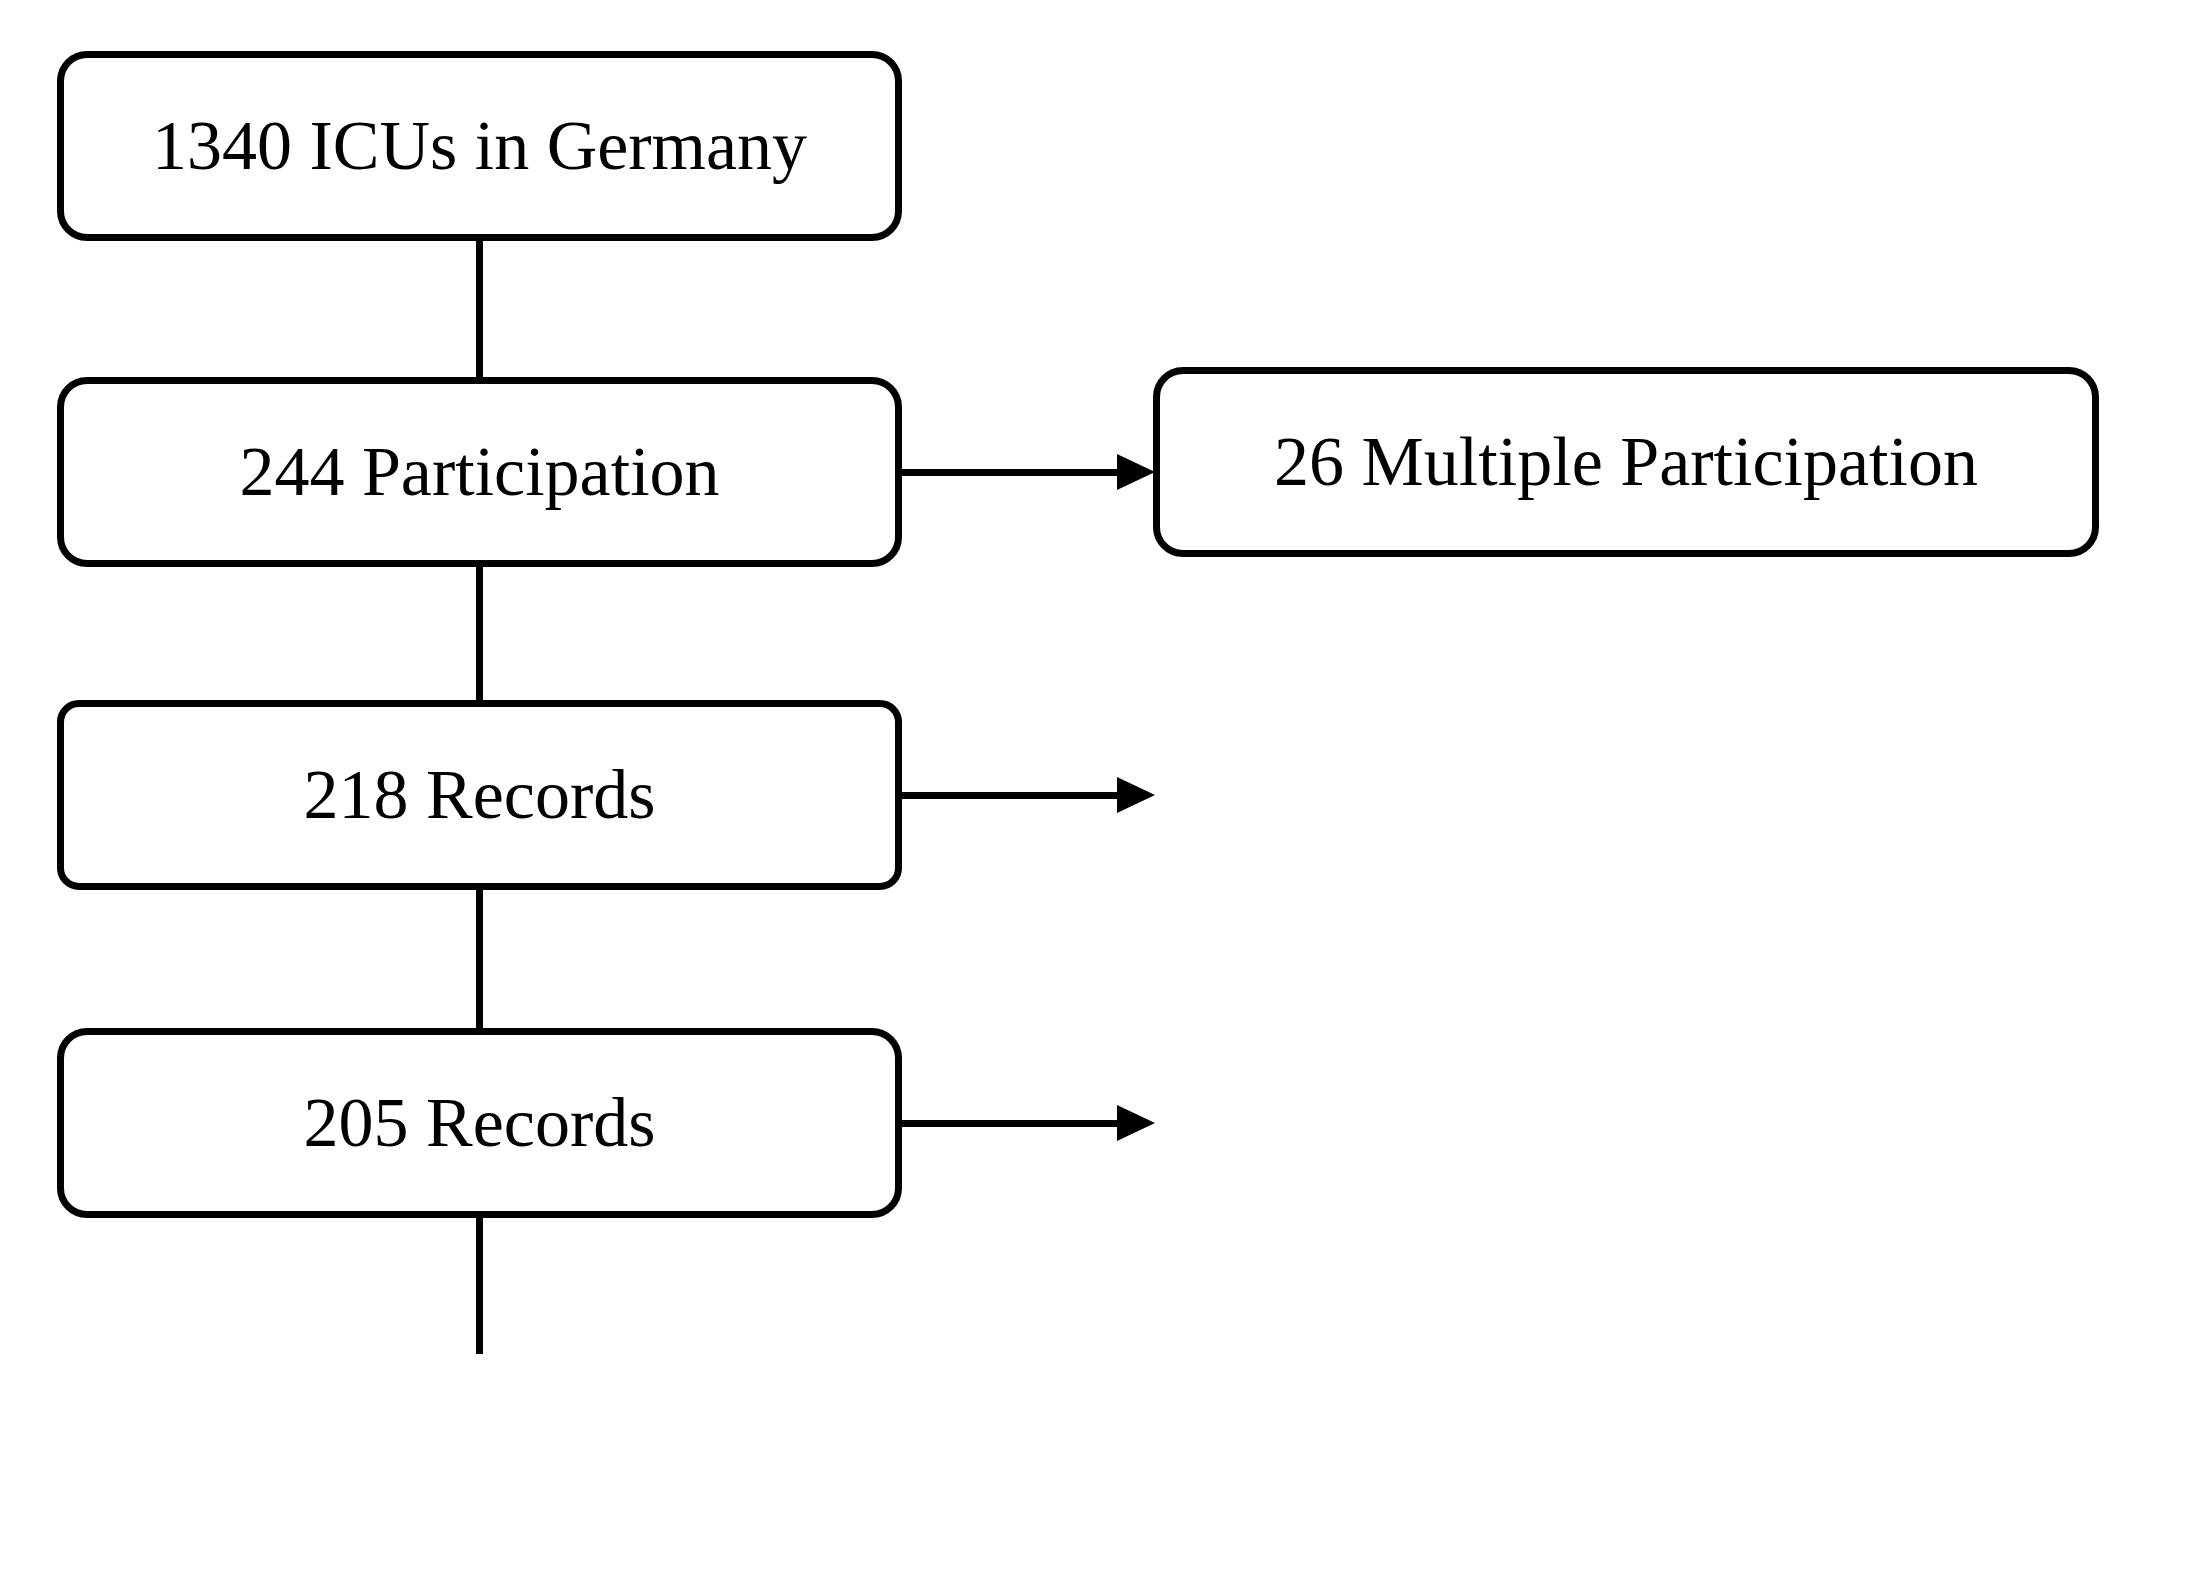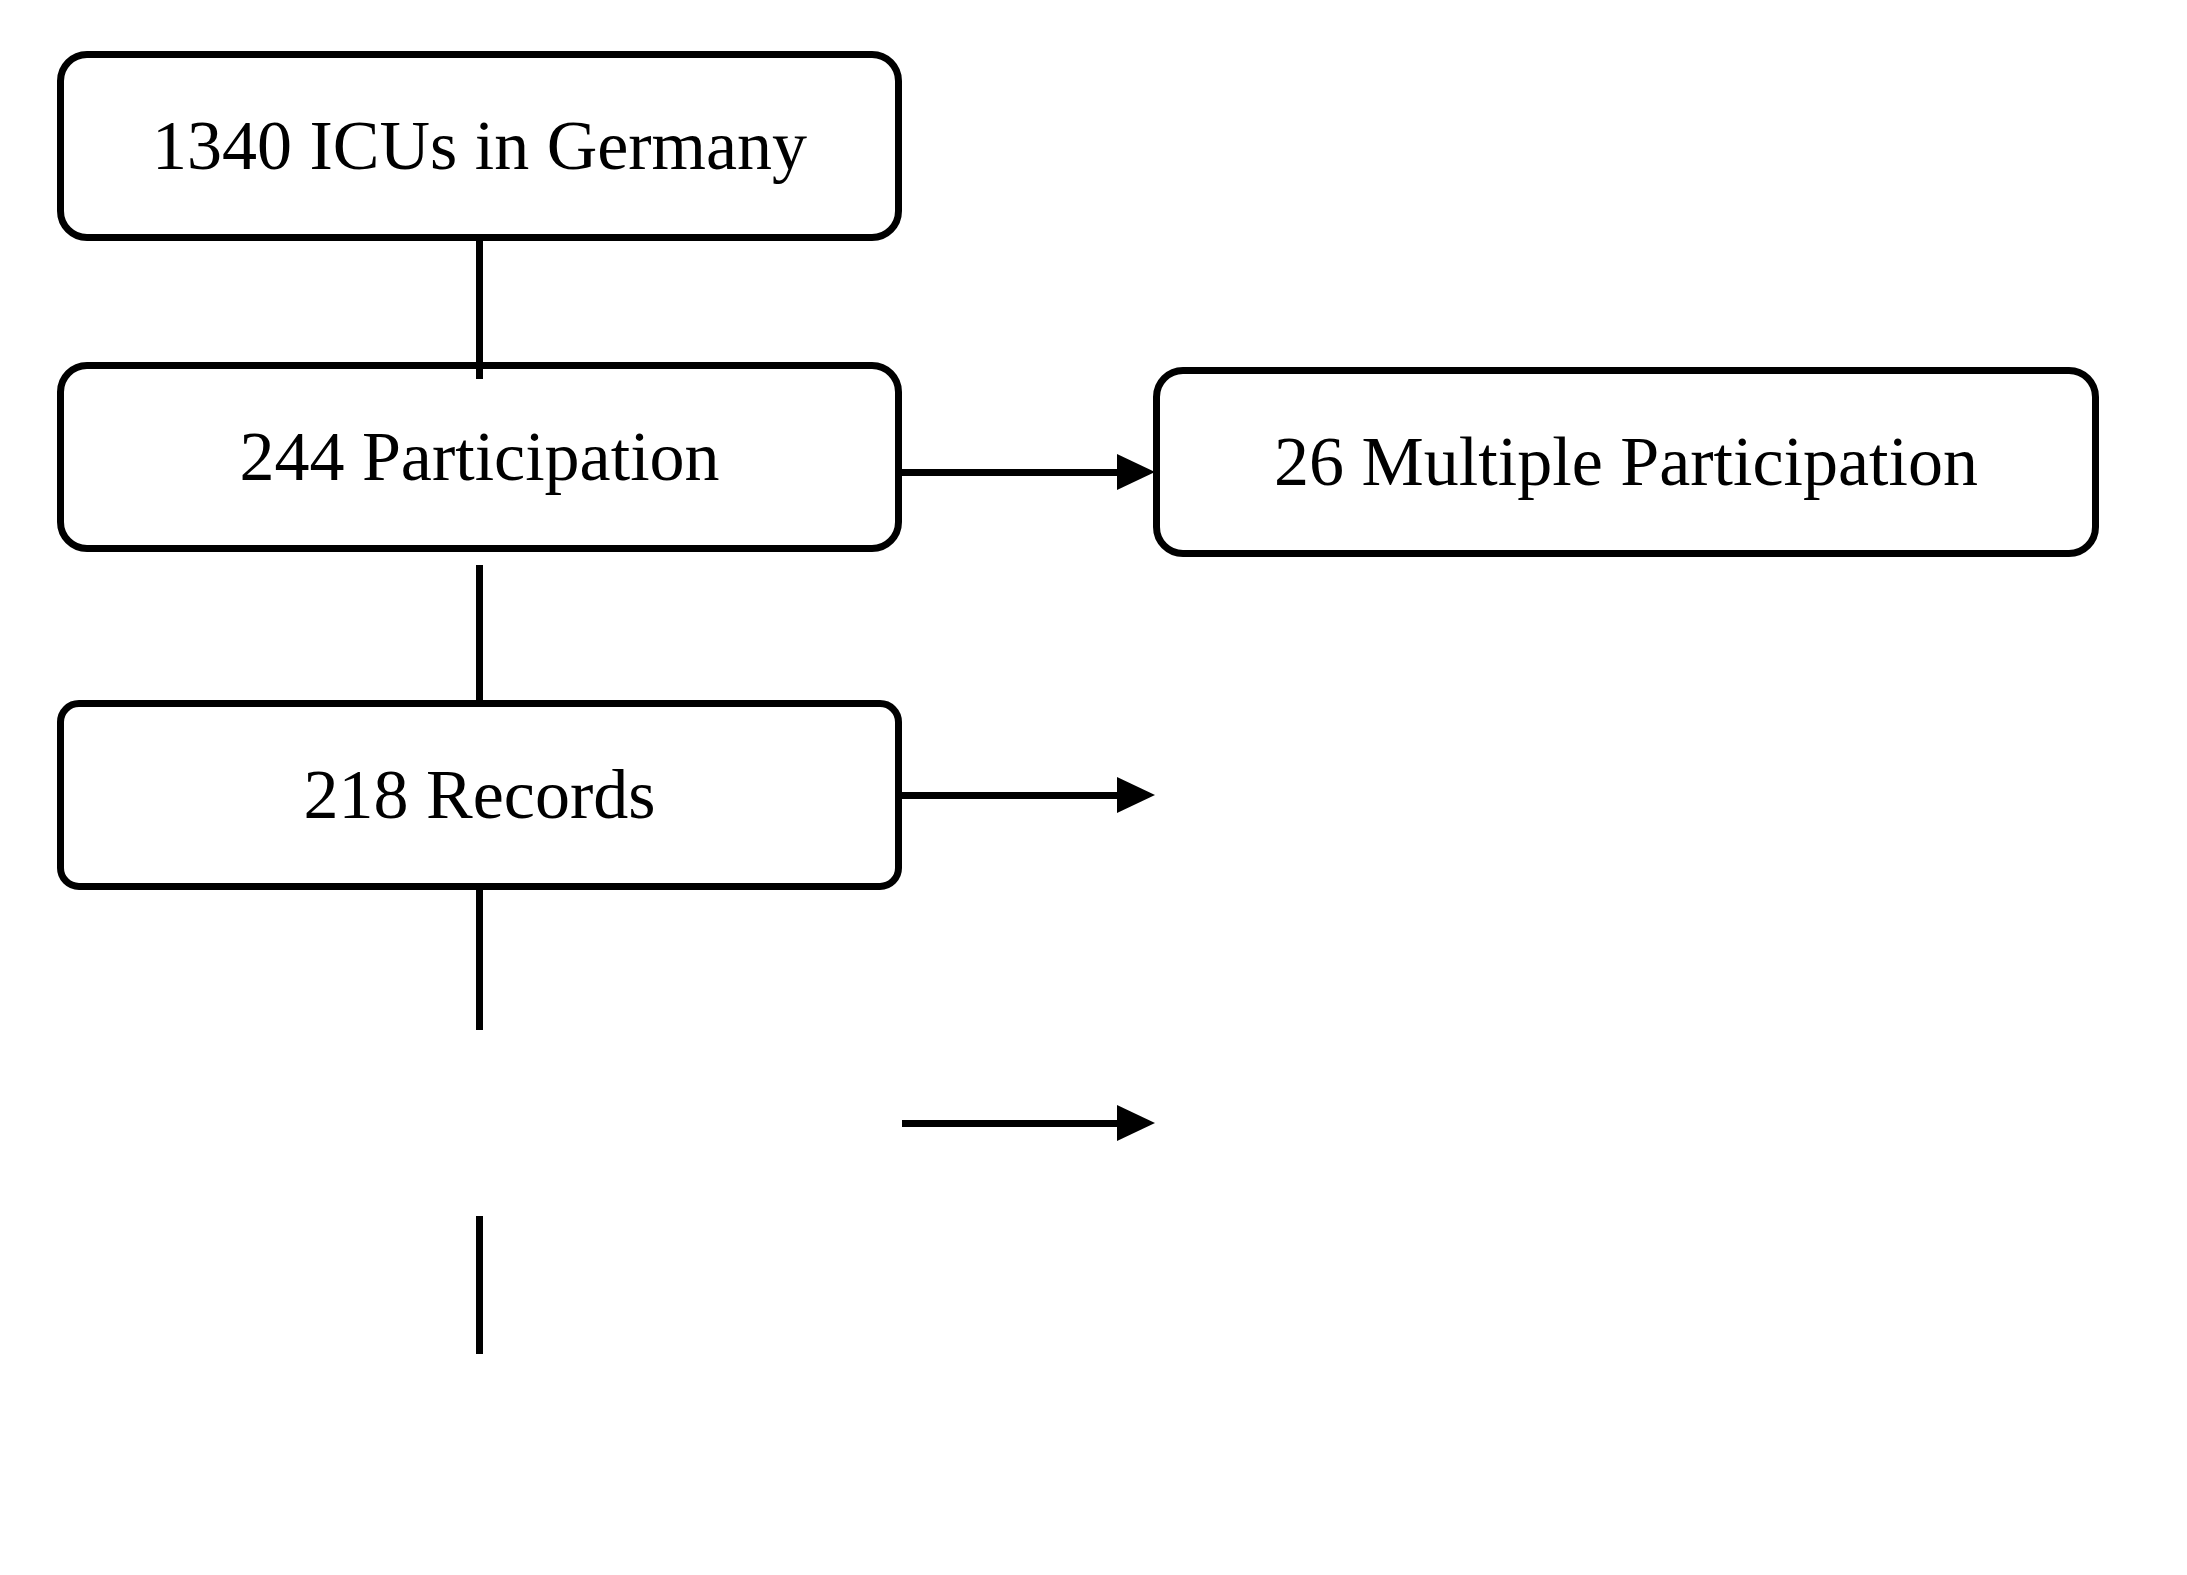--- a/index.html
+++ b/index.html
@@ -22,21 +22,21 @@
     display: flex;
     align-items: center;
     justify-content: center;
     font-size: 70px;
     line-height: 1;
     white-space: nowrap;
   }
   .main-box { left: 57px;  width: 845px; }
   .side-box { left: 1153px; width: 946px; }
   .pos-m0 { top: 51px; }
-  .pos-m1 { top: 362px; }
+  .pos-m1 { top: 377px; }
   .pos-m2 { top: 700px; border-radius: 22px; }
   .pos-m3 { top: 1028px; }
   .pos-m4 { top: 1352px; }
   .pos-s0 { top: 367px; }
   .pos-s1 { top: 690px; }
   .pos-s2 { top: 1018px; }
   .vline {
     position: absolute;
     left: 476px;
     width: 7px;
@@ -85,20 +85,23 @@
   </div>
 
   <div class="box main-box pos-m1">
     <span class="box-label">244 Participation</span>
   </div>
 
   <div class="box main-box pos-m2">
     <span class="box-label">218 Records</span>
   </div>
 
+  <div class="box main-box pos-m3">
+    <span class="box-label">205 Records</span>
+  </div>
 
 
   <div class="box side-box pos-s0">
     <span class="box-label">26 Multiple Participation</span>
   </div>
 
 
 
   <div class="vline v1"></div>
   <div class="vline v2"></div>

